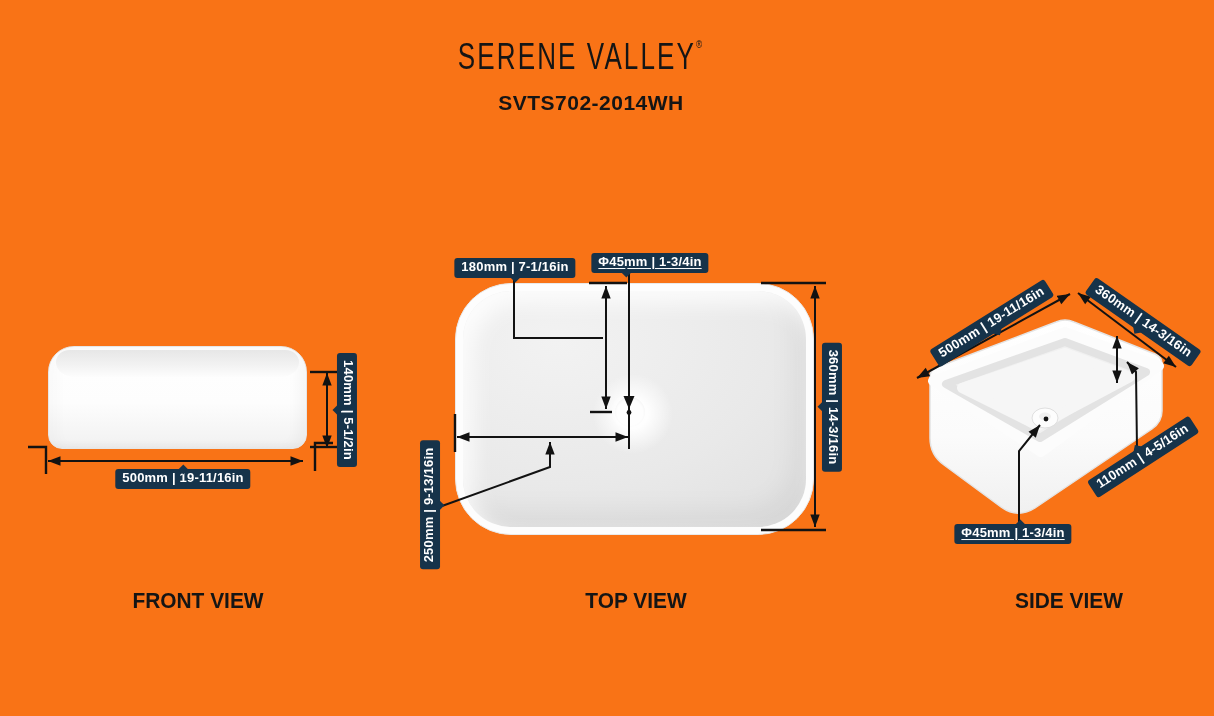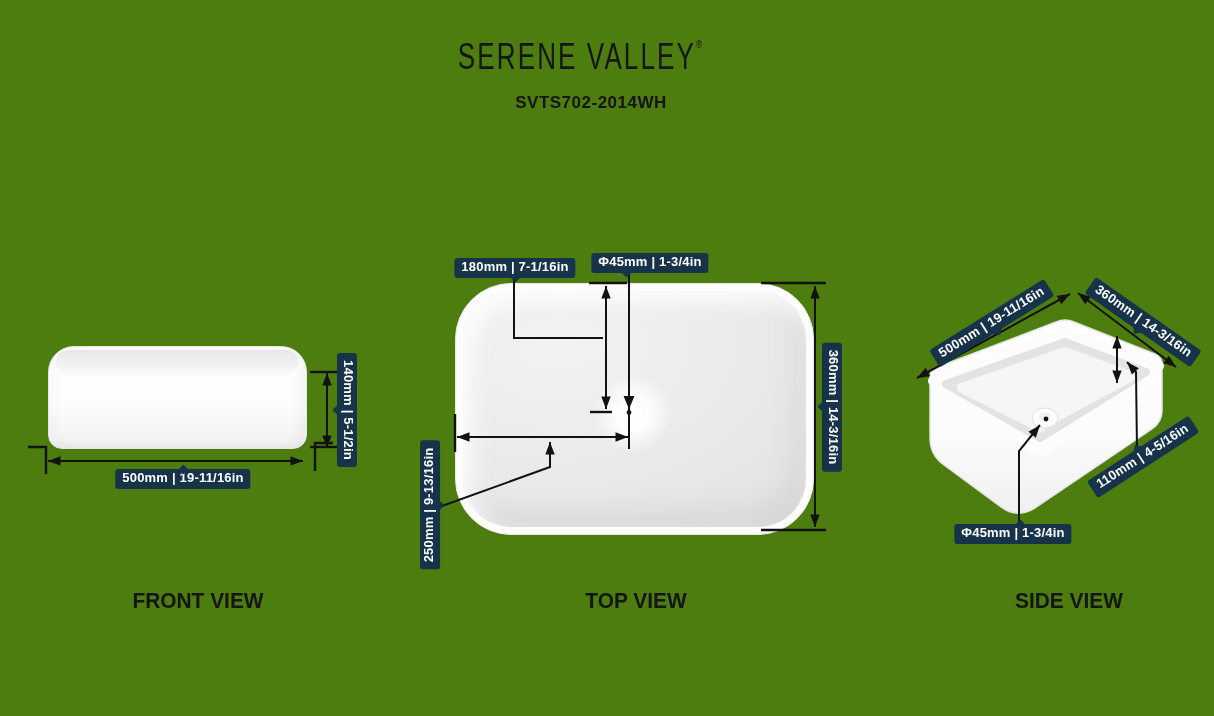--- a/index.html
+++ b/index.html
@@ -1,24 +1,24 @@
 <!DOCTYPE html>
 <html style="--badge-bg: #16334A; --badge-text: #FFFFFF; --line: #121212;"><head>
 <meta charset="utf-8">
 <style>
   html,body{margin:0;padding:0;background:#fff;}
-  #canvas{position:relative;width:1214px;height:716px;background:#4d7c0f;overflow:hidden;
+  #canvas{position:relative;width:1214px;height:716px;background:#f97316;overflow:hidden;
           font-family:"Liberation Sans",sans-serif;color:#1a1a1a;}
 
   
   .brand{position:absolute;left:580px;top:57px;transform:translate(-50%,-50%) scaleX(.84) scaleY(1.18);
          font-size:31px;font-weight:500;letter-spacing:2.5px;color:#151515;white-space:nowrap;}
   .brand sup{font-size:10px;letter-spacing:0;vertical-align:18px;}
   .model{position:absolute;left:591px;top:103px;transform:translate(-50%,-50%);
-         font-size:17px;font-weight:700;letter-spacing:.5px;color:#151515;white-space:nowrap;}
+         font-size:21px;font-weight:700;letter-spacing:.5px;color:#151515;white-space:nowrap;}
 
   
   .view-label{position:absolute;transform:translate(-50%,-50%) scaleX(.95);
               font-size:22px;font-weight:700;color:#151515;white-space:nowrap;}
 
   
   .fv-sink{position:absolute;left:48px;top:346px;width:257px;height:101px;
            background:linear-gradient(180deg,#ffffff 0%,#fdfdfd 55%,#f3f3f3 92%,#ededed 100%);
            border:1.5px solid #e6e6e6;border-radius:26px 26px 14px 14px;
            box-shadow:inset -9px 0 12px rgba(0,0,0,.03), inset 9px 0 12px rgba(0,0,0,.02);}
@@ -38,21 +38,21 @@
 
   .sv-sink{position:absolute;left:880px;top:280px;}
 
   
   .badge{position:absolute;background:var(--badge-bg,#16334a);color:var(--badge-text,#fff);
          font-size:13px;font-weight:600;letter-spacing:.2px;line-height:1.15;
          padding:2px 7px 3px;border-radius:3px;white-space:nowrap;z-index:5;}
   .badge .notch{position:absolute;width:7px;height:7px;background:var(--badge-bg,#16334a);}
   .notch-b{bottom:-3px;left:50%;transform:translateX(-50%) rotate(45deg);}
   .notch-t{top:-3px;left:50%;transform:translateX(-50%) rotate(45deg);}
-  .badge.u span{text-underline-offset:2px;text-decoration-thickness:1px;}
+  .badge.u span{text-decoration:underline;text-underline-offset:2px;text-decoration-thickness:1px;}
 
   
   #dims{position:absolute;left:0;top:0;pointer-events:none;z-index:4;}
   .dim{stroke:var(--line,#121212);stroke-width:2;fill:none;}
   .tick{stroke:var(--line,#121212);stroke-width:2.4;fill:none;}
   .ah{fill:var(--line,#121212);stroke:none;}
 </style>
 </head>
 <body>
 

